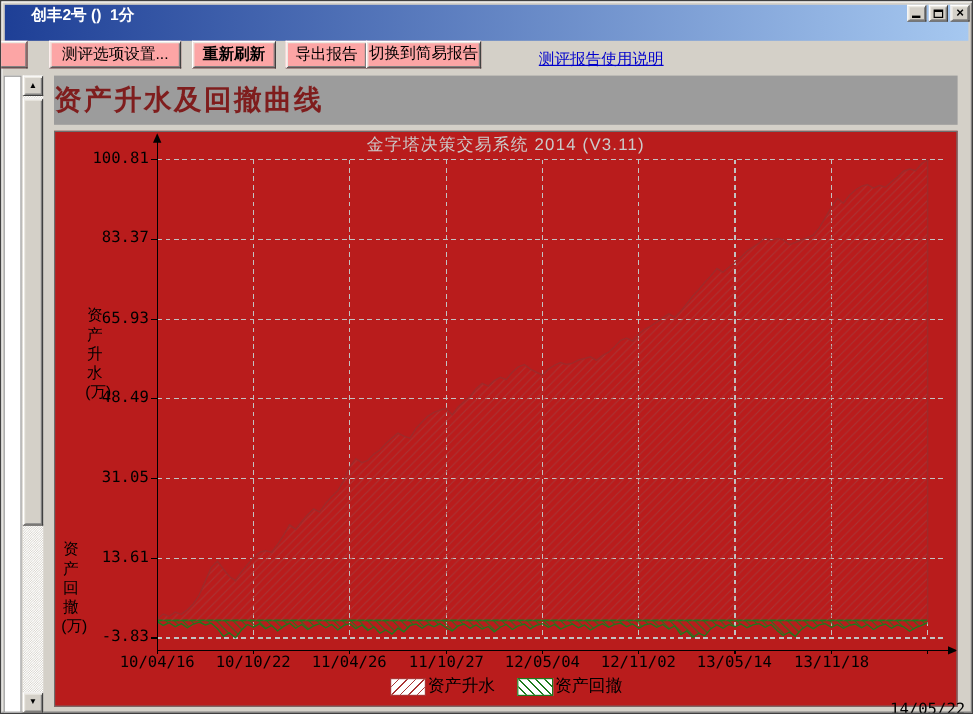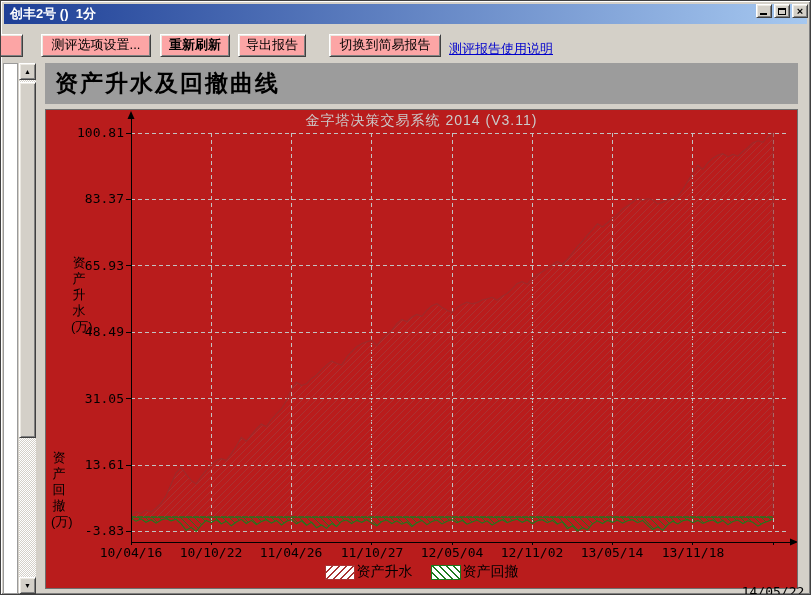--- a/index.html
+++ b/index.html
@@ -3,23 +3,23 @@
 <meta charset="utf-8">
 <style>
   html,body{margin:0;padding:0;background:#808080;}
   *{box-sizing:border-box;}
   .window{
     position:relative;width:811px;height:595px;background:#d4d0c8;
     font-family:"Liberation Sans","DejaVu Sans",sans-serif;overflow:hidden;
     border:1px solid #404040;box-shadow:inset 1px 1px 0 #ffffff, inset -1px -1px 0 #808080;
   }
   .titlebar{
-    position:absolute;left:3px;top:3px;right:3px;height:20px;
+    position:absolute;left:3px;top:3px;right:3px;height:30px;
     background:linear-gradient(to right,#1e3f96,#a6c8f0);
-    display:flex;align-items:center;padding-left:6px;
+    display:flex;align-items:flex-start;padding-left:22px;
   }
   .title-text{color:#ffffff;font-size:13px;font-weight:bold;white-space:pre;}
   .winbtns{position:absolute;right:2px;top:3px;display:flex;gap:2px;}
   .winbtn{
     width:16px;height:14px;background:#d4d0c8;position:relative;cursor:default;
     border:1px solid;border-color:#ffffff #404040 #404040 #ffffff;
     box-shadow:inset 1px 1px 0 #ece9e2, inset -1px -1px 0 #808080;
     display:flex;align-items:center;justify-content:center;
     font-size:11px;line-height:10px;color:#000;
   }
@@ -44,22 +44,22 @@
     border:1px solid;border-color:#ffffff #404040 #404040 #ffffff;
     box-shadow:inset 1px 1px 0 #ece9e2, inset -1px -1px 0 #808080;
     display:flex;align-items:center;justify-content:center;font-size:7px;color:#000;}
   .sb-up{top:0;}
   .sb-down{bottom:0;}
   .sb-thumb{position:absolute;left:0;top:19px;width:17px;height:356px;background:#d4d0c8;
     border:1px solid;border-color:#ffffff #404040 #404040 #ffffff;
     box-shadow:inset 1px 1px 0 #ece9e2, inset -1px -1px 0 #808080;}
   .section-header{
     position:absolute;left:44px;top:62px;width:753px;height:41px;background:#9c9c9c;
-    color:#000000;font-size:23px;font-weight:bold;letter-spacing:2px;
-    line-height:41px;padding-left:10px;overflow:hidden;white-space:nowrap;
+    color:#7f1d1d;font-size:23px;font-weight:bold;letter-spacing:2px;
+    line-height:41px;overflow:hidden;white-space:nowrap;
   }
   .chart-box{position:absolute;left:44px;top:108px;width:753px;height:480px;background:#b91c1c;border:1px solid #6e6e6e;}
   .watermark{position:absolute;left:0;top:2px;width:100%;text-align:center;color:#cbcbcb;font-size:14px;letter-spacing:1px;}
   .ytick{position:absolute;left:8px;width:70px;text-align:right;font-family:"DejaVu Sans Mono","Liberation Mono",monospace;font-size:13px;color:#000;}
   .yt0{top:15px;}.yt1{top:81px;}.yt2{top:148px;}.yt3{top:214px;}.yt4{top:281px;}.yt5{top:347px;}.yt6{top:413px;}
   .xtick{position:absolute;top:435px;width:70px;text-align:center;font-family:"DejaVu Sans Mono","Liberation Mono",monospace;font-size:13px;color:#000;}
   .xt0{left:50px;}.xt1{left:130px;}.xt2{left:210px;}.xt3{left:291px;}.xt4{left:371px;}
   .xt5{left:451px;}.xt6{left:531px;}.xt7{left:612px;}.xt8{left:692px;margin-top:39px;}
   .axis-title{position:absolute;left:5px;width:16px;font-size:13px;line-height:16px;color:#000;word-break:break-all;text-align:center;}
   .at-upper{top:145px;margin-left:20px;}
@@ -91,21 +91,21 @@
       </div>
     <div class="winbtn">
         <span class="glyph-close">×</span>
       </div>
   </div>
 
   <div class="toolbar-btn" style="left:-46px;width:68px;"></div>
   <div class="toolbar-btn" style="left:40px;width:110px;">测评选项设置...</div>
   <div class="toolbar-btn" style="left:159px;width:70px;font-weight:bold;">重新刷新</div>
   <div class="toolbar-btn" style="left:237px;width:68px;">导出报告</div>
-  <div class="toolbar-btn" style="left:328px;width:112px;">切换到简易报告</div>
+  <div class="toolbar-btn" style="left:304px;width:96px;font-family:Liberation Mono, monospace;">切换到简易报告</div>
   <a class="help-link">测评报告使用说明</a>
 
   <div class="left-strip"></div>
 
   <div class="vscroll">
     <div class="sbtn sb-up">
         <span>▲</span>
       </div>
     <div class="sb-thumb"></div>
     <div class="sbtn sb-down">

